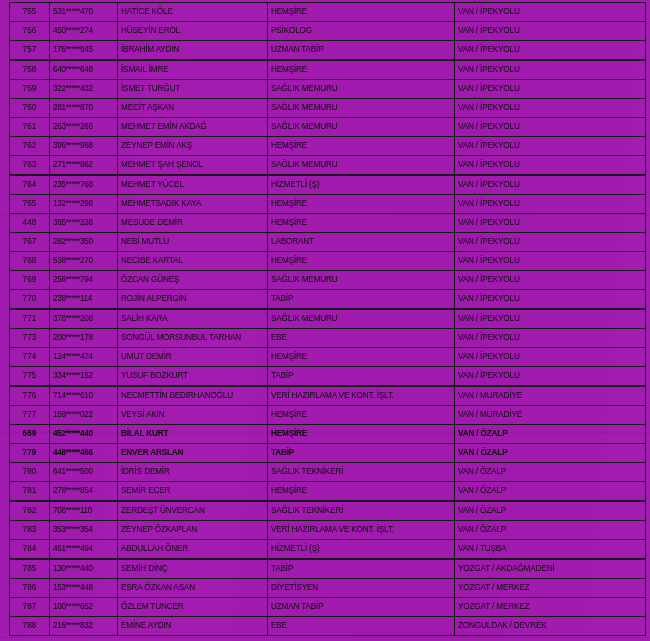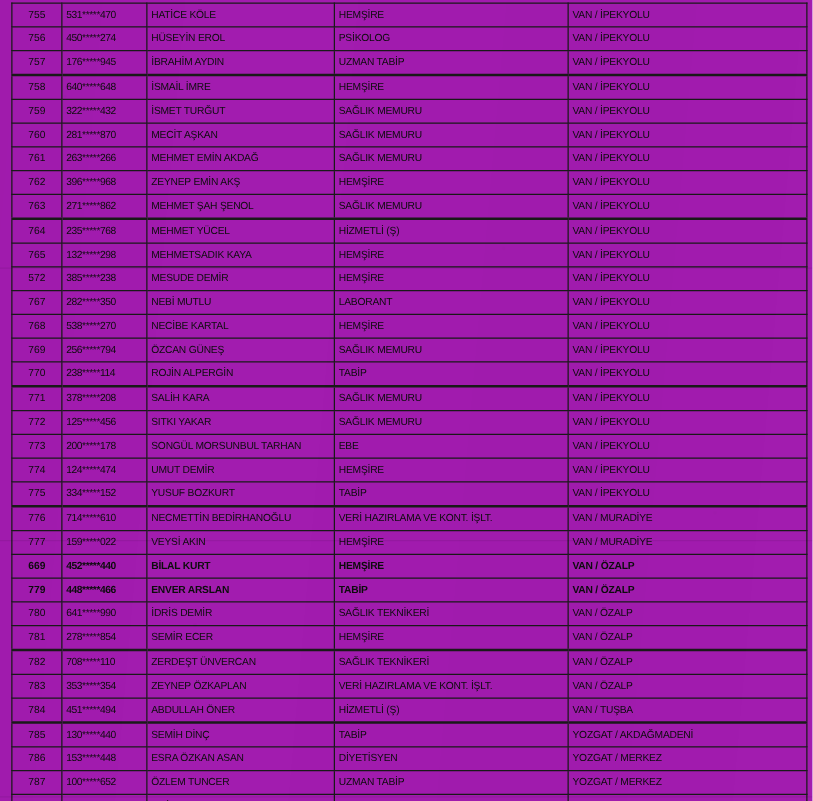--- a/index.html
+++ b/index.html
@@ -187,21 +187,21 @@
             <td class="cell-place">VAN / İPEKYOLU</td>
           </tr>
           <tr>
             <td class="cell-no">765</td>
             <td class="cell-id">132*****298</td>
             <td class="cell-name">MEHMETSADIK KAYA</td>
             <td class="cell-title">HEMŞİRE</td>
             <td class="cell-place">VAN / İPEKYOLU</td>
           </tr>
           <tr>
-            <td class="cell-no">572</td>
+            <td class="cell-no">448</td>
             <td class="cell-id">385*****238</td>
             <td class="cell-name">MESUDE DEMİR</td>
             <td class="cell-title">HEMŞİRE</td>
             <td class="cell-place">VAN / İPEKYOLU</td>
           </tr>
           <tr>
             <td class="cell-no">767</td>
             <td class="cell-id">282*****350</td>
             <td class="cell-name">NEBİ MUTLU</td>
             <td class="cell-title">LABORANT</td>
@@ -225,27 +225,20 @@
             <td class="cell-no">770</td>
             <td class="cell-id">238*****114</td>
             <td class="cell-name">ROJİN ALPERGİN</td>
             <td class="cell-title">TABİP</td>
             <td class="cell-place">VAN / İPEKYOLU</td>
           </tr>
           <tr class=" rule-thick">
             <td class="cell-no">771</td>
             <td class="cell-id">378*****208</td>
             <td class="cell-name">SALİH KARA</td>
-            <td class="cell-title">SAĞLIK MEMURU</td>
-            <td class="cell-place">VAN / İPEKYOLU</td>
-          </tr>
-          <tr>
-            <td class="cell-no">772</td>
-            <td class="cell-id">125*****456</td>
-            <td class="cell-name">SITKI YAKAR</td>
             <td class="cell-title">SAĞLIK MEMURU</td>
             <td class="cell-place">VAN / İPEKYOLU</td>
           </tr>
           <tr>
             <td class="cell-no">773</td>
             <td class="cell-id">200*****178</td>
             <td class="cell-name">SONGÜL MORSUNBUL TARHAN</td>
             <td class="cell-title">EBE</td>
             <td class="cell-place">VAN / İPEKYOLU</td>
           </tr>
@@ -286,21 +279,21 @@
           </tr>
           <tr class=" ink-heavy">
             <td class="cell-no">779</td>
             <td class="cell-id">448*****466</td>
             <td class="cell-name">ENVER ARSLAN</td>
             <td class="cell-title">TABİP</td>
             <td class="cell-place">VAN / ÖZALP</td>
           </tr>
           <tr>
             <td class="cell-no">780</td>
-            <td class="cell-id">641*****990</td>
+            <td class="cell-id">641*****500</td>
             <td class="cell-name">İDRİS DEMİR</td>
             <td class="cell-title">SAĞLIK TEKNİKERİ</td>
             <td class="cell-place">VAN / ÖZALP</td>
           </tr>
           <tr>
             <td class="cell-no">781</td>
             <td class="cell-id">278*****854</td>
             <td class="cell-name">SEMİR ECER</td>
             <td class="cell-title">HEMŞİRE</td>
             <td class="cell-place">VAN / ÖZALP</td>

